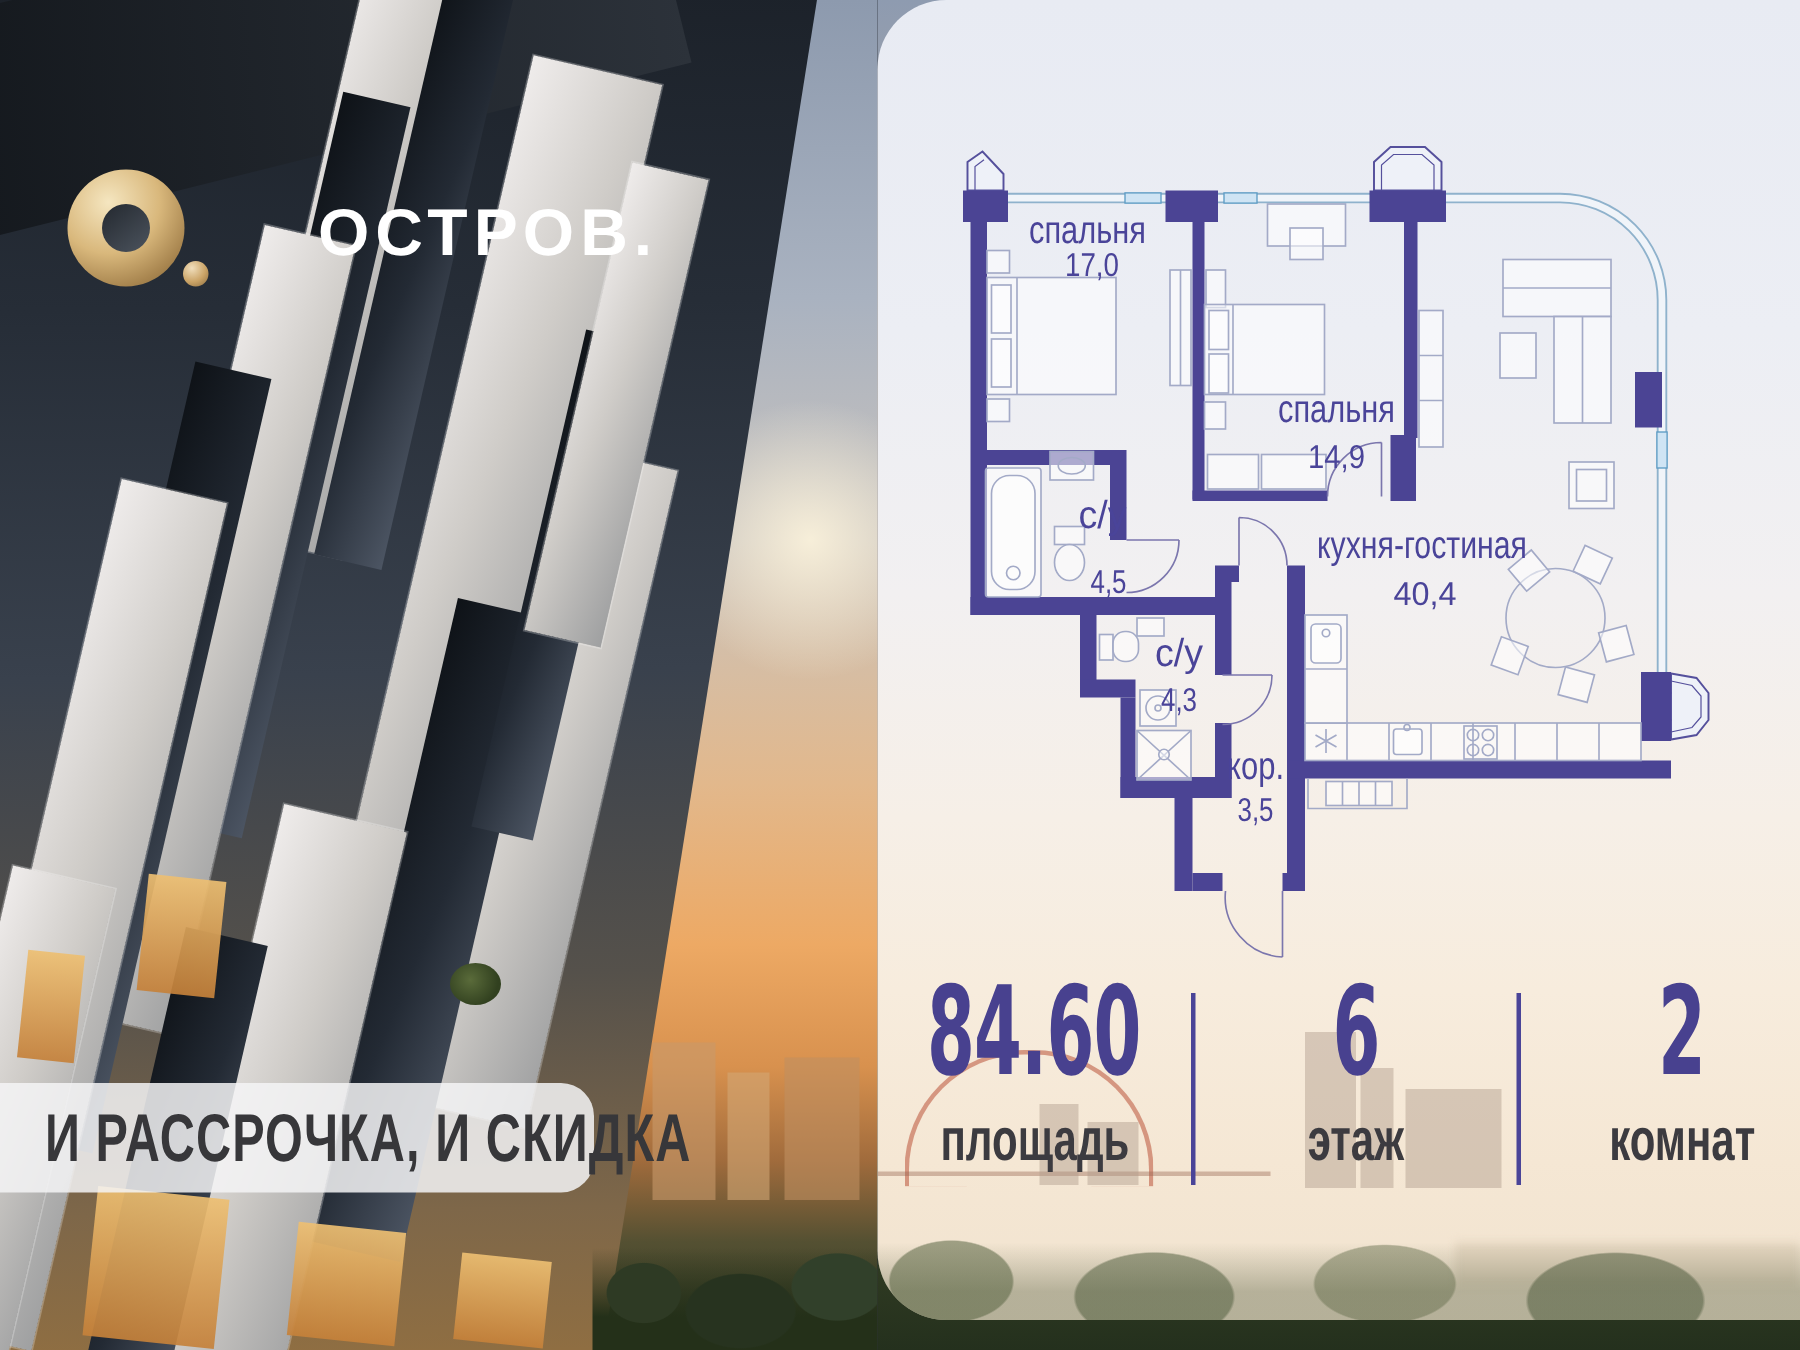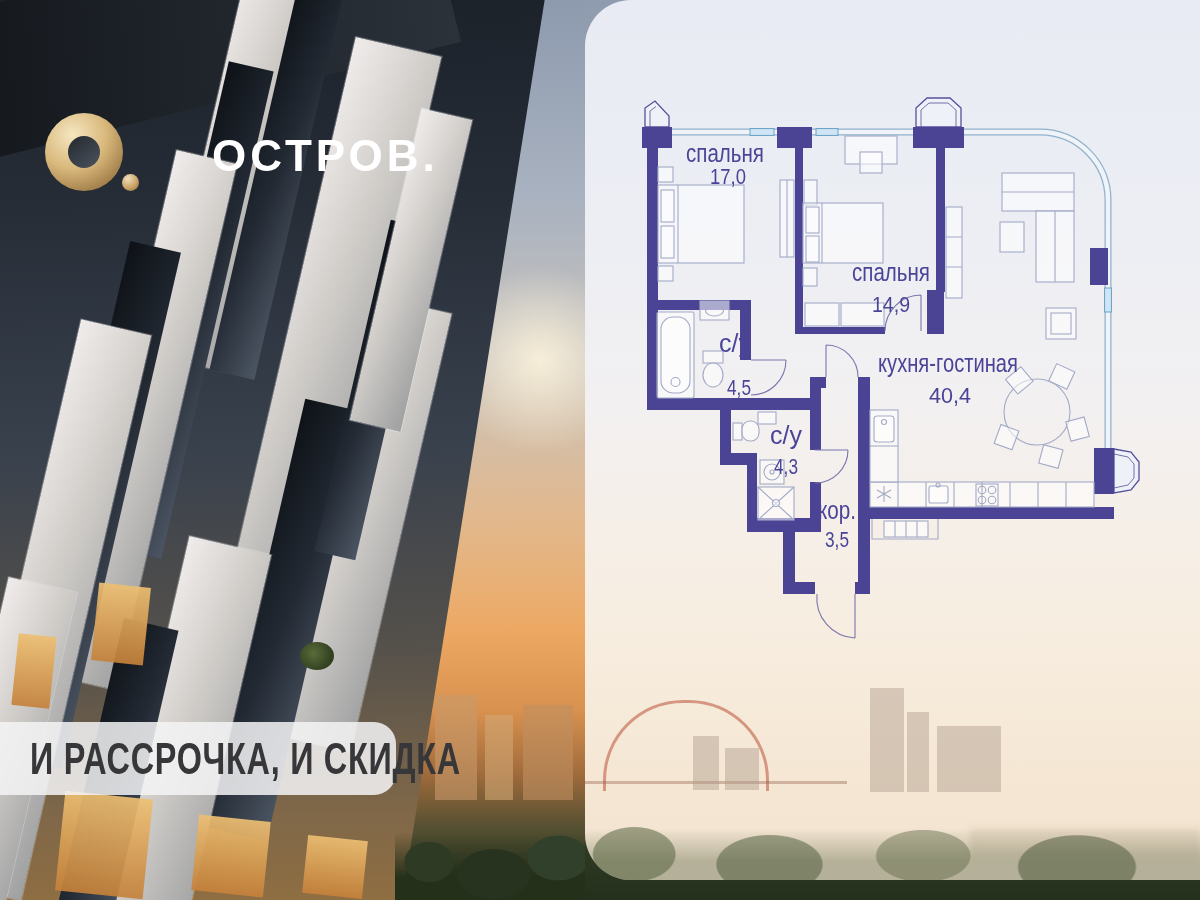--- a/index.html
+++ b/index.html
@@ -279,14 +279,30 @@
         <text x="739" y="395" font-size="22" textLength="24" lengthAdjust="spacingAndGlyphs">4,5</text>
         <text x="786" y="444" font-size="26" textLength="32" lengthAdjust="spacingAndGlyphs">с/у</text>
         <text x="786" y="474" font-size="22" textLength="24" lengthAdjust="spacingAndGlyphs">4,3</text>
         <text x="948" y="372" font-size="26" textLength="140" lengthAdjust="spacingAndGlyphs">кухня-гостиная</text>
         <text x="950" y="403" font-size="22" textLength="42" lengthAdjust="spacingAndGlyphs">40,4</text>
         <text x="837" y="519" font-size="26" textLength="38" lengthAdjust="spacingAndGlyphs">кор.</text>
         <text x="837" y="547" font-size="22" textLength="24" lengthAdjust="spacingAndGlyphs">3,5</text>
       </g>
     </svg>
 
+    <div class="stats">
+      <div class="stat" style="left:0;width:209px;">
+        <div class="num">84.60</div>
+        <div class="lbl">площадь</div>
+      </div>
+      <div class="vr" style="left:209px;"></div>
+      <div class="stat" style="left:212px;width:214px;">
+        <div class="num">6</div>
+        <div class="lbl">этаж</div>
+      </div>
+      <div class="vr" style="left:426px;"></div>
+      <div class="stat" style="left:429px;width:186px;padding-left:14px;">
+        <div class="num">2</div>
+        <div class="lbl">комнат</div>
+      </div>
+    </div>
   </div>
 </div>
 
 </body></html>

